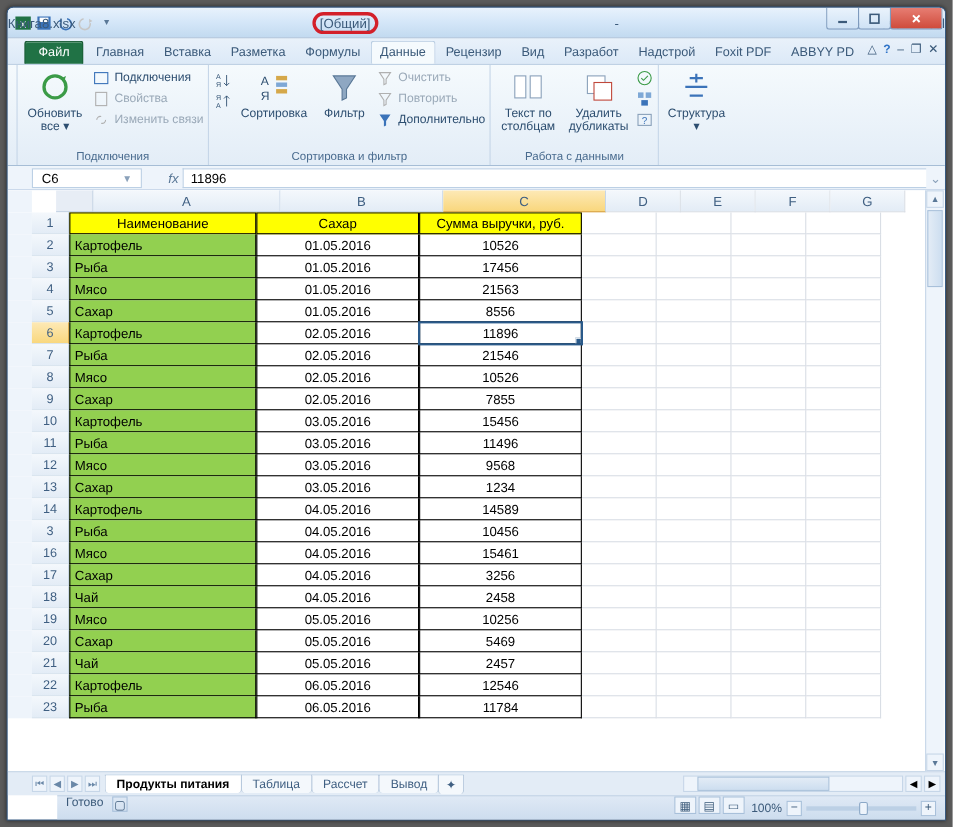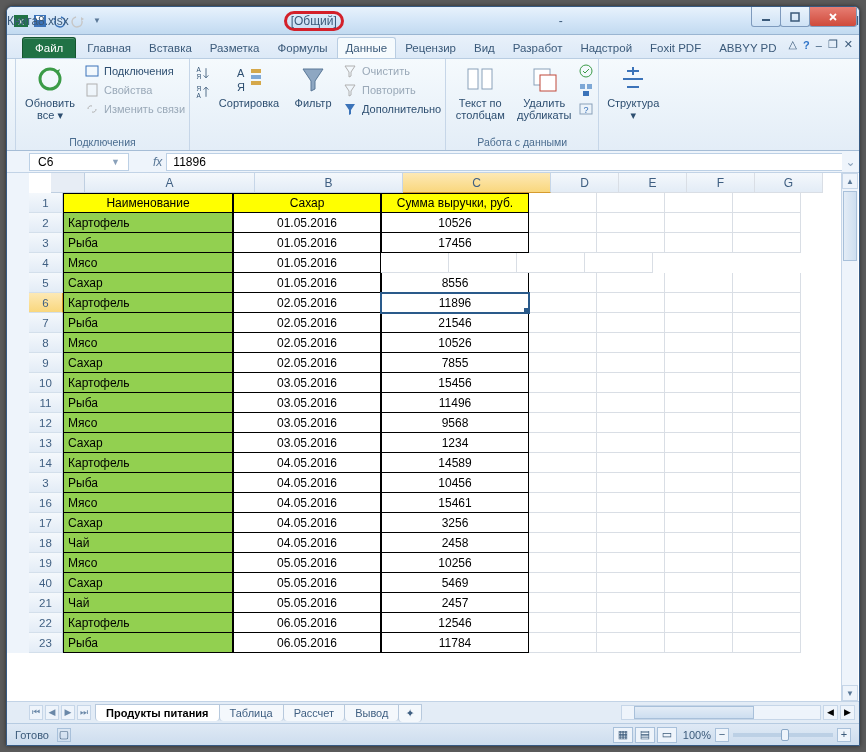--- a/index.html
+++ b/index.html
@@ -76,21 +76,21 @@
   .hscroll { width: 200px; height: 15px; background: #eef4fb; border: 1px solid #c6d6e8; position: relative; }
   .hscroll-thumb { position: absolute; left: 12px; top: 0; bottom: 0; width: 120px; background: linear-gradient(to bottom,#e3ecf6,#cddef0); border: 1px solid #a8c0da; }
 
   
   .vscroll { position: absolute; right: 1px; top: 0; bottom: 0; width: 17px; background: #eef4fb; border-left: 1px solid #c6d6e8; }
   .vscroll-thumb { position: absolute; top: 18px; left: 1px; right: 1px; height: 70px; background: linear-gradient(to right,#e3ecf6,#cddef0); border: 1px solid #a8c0da; }
   .vscroll-btn { position: absolute; left: 0; right: 0; height: 16px; background: #eef4fb; border: 1px solid #c6d6e8; display: flex; align-items: center; justify-content: center; font-size: 8px; color: #5a7897; }
   .grid-area { position: relative; flex: 1; display: flex; }
 
   
-  .status { height: 22px; background: linear-gradient(to bottom,#dfe9f5,#cdddee); border-top: 1px solid #b6cbe1; display: flex; align-items: center; font-size: 11px; color: #3b5a7a; padding-left: 8px; }
+  .status { height: 22px; background: linear-gradient(to bottom,#dfe9f5,#cdddee); border-top: 1px solid #b6cbe1; display: flex; font-size: 11px; color: #3b5a7a; padding-left: 8px; margin-left: 45px; }
   .status-spacer { flex: 1; }
   .view-btns { display: flex; gap: 2px; margin-right: 6px; }
   .view-btns span { width: 20px; height: 16px; border: 1px solid #a8c0da; background: #eef4fb; display: inline-flex; align-items: center; justify-content: center; }
   .zoom { display: flex; align-items: center; gap: 4px; margin-right: 8px; }
   .zoom-track { width: 100px; height: 4px; background: #bcd0e5; position: relative; }
   .zoom-thumb { position: absolute; left: 48px; top: -4px; width: 8px; height: 12px; background: #eef4fb; border: 1px solid #8ba8c7; border-radius: 2px; }
   .zoom-btn { width: 14px; height: 14px; border: 1px solid #a8c0da; background: #eef4fb; text-align: center; line-height: 11px; font-size: 11px; }
 
   
 </style>
@@ -261,20 +261,21 @@
               <span>Повторить</span>
             </div>
           <div class="rib-small">
               <span class="ico"><svg viewBox="0 0 16 16">
                   <path d="M3 3 L13 3 L9 9 L9 13 L7 14 L7 9 Z" fill="#3b73b9"></path>
                 </svg></span>
               <span>Дополнительно</span>
             </div>
         </div>
       </div>
+      <div class="rib-group-label">Сортировка и фильтр</div>
     </div>
 
     <div class="rib-group">
       <div class="rib-body">
         <div class="rib-big">
           <span class="ico"><svg viewBox="0 0 32 32">
                 <rect x="4" y="6" width="10" height="20" fill="#fff" stroke="#8aa1ba"></rect>
                 <rect x="18" y="6" width="10" height="20" fill="#fff" stroke="#8aa1ba"></rect>
               </svg></span>
           <span style="white-space:pre-line;">Текст по
@@ -386,20 +387,21 @@
 <div class="cell cD"></div>
 <div class="cell cE"></div>
 <div class="cell cF"></div>
 <div class="cell cG"></div>
           </div>
           <div class="r">
             <div class="left-gutter"></div>
 <div class="row-h">4</div>
 <div class="cell cA green">Мясо</div>
 <div class="cell cB bdr">01.05.2016</div>
+<div class="cell cC bdr">21563</div>
 <div class="cell cD"></div>
 <div class="cell cE"></div>
 <div class="cell cF"></div>
 <div class="cell cG"></div>
           </div>
           <div class="r">
             <div class="left-gutter"></div>
 <div class="row-h">5</div>
 <div class="cell cA green">Сахар</div>
 <div class="cell cB bdr">01.05.2016</div>
@@ -558,21 +560,21 @@
 <div class="cell cA green">Мясо</div>
 <div class="cell cB bdr">05.05.2016</div>
 <div class="cell cC bdr">10256</div>
 <div class="cell cD"></div>
 <div class="cell cE"></div>
 <div class="cell cF"></div>
 <div class="cell cG"></div>
           </div>
           <div class="r">
             <div class="left-gutter"></div>
-<div class="row-h">40</div>
+<div class="row-h">20</div>
 <div class="cell cA green">Сахар</div>
 <div class="cell cB bdr">05.05.2016</div>
 <div class="cell cC bdr">5469</div>
 <div class="cell cD"></div>
 <div class="cell cE"></div>
 <div class="cell cF"></div>
 <div class="cell cG"></div>
           </div>
           <div class="r">
             <div class="left-gutter"></div>

